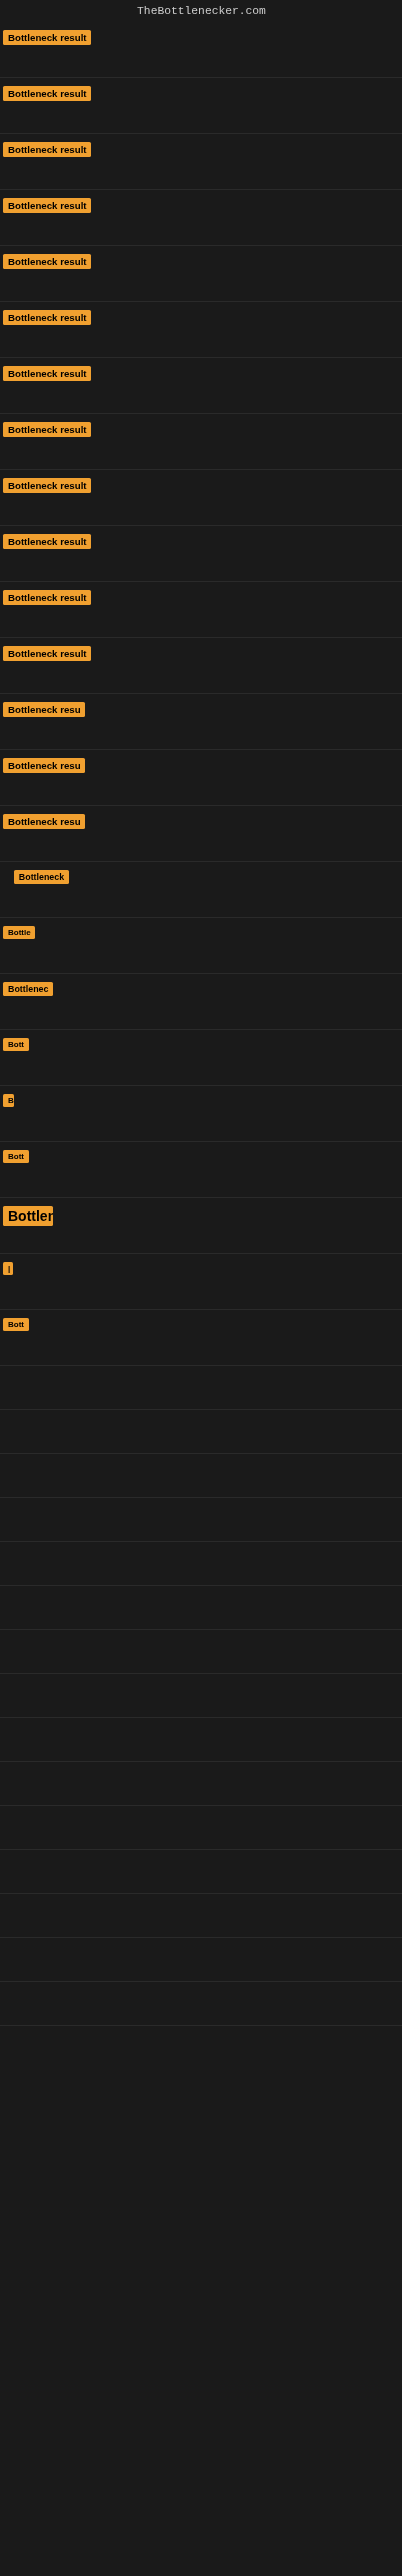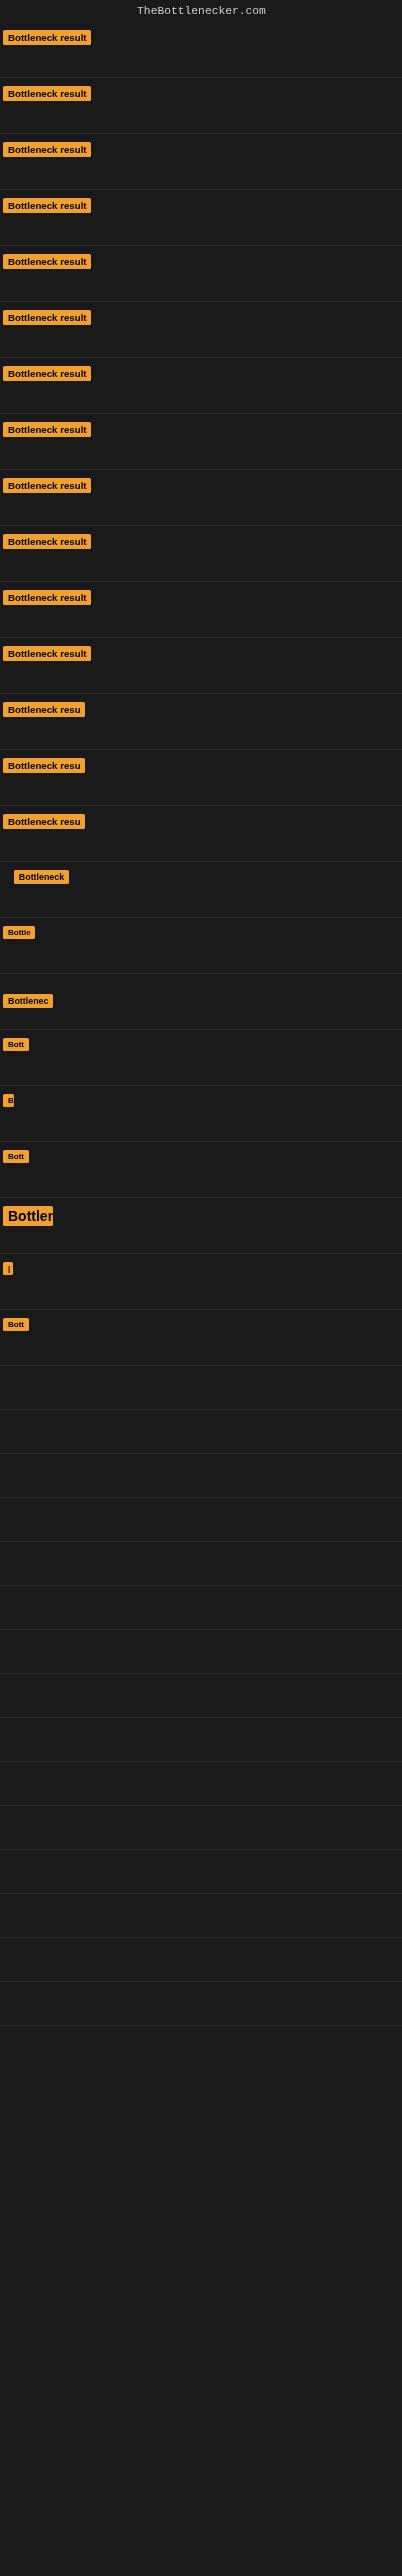--- a/index.html
+++ b/index.html
@@ -85,21 +85,21 @@
       </div>
       <div style="padding: 8px 3.2px; border-bottom: 0.8px solid rgb(42, 42, 42); min-height: 56px; display: flex; align-items: flex-start;">
         <span class="bottleneck-badge" style="max-width: 101px;">Bottleneck resu</span>
       </div>
       <div style="padding: 8px 14px; border-bottom: 0.8px solid rgb(42, 42, 42); min-height: 56px; display: flex; align-items: flex-start;">
         <span class="bottleneck-badge" style="max-width: 72px; font-size: 8.9px;">Bottleneck</span>
       </div>
       <div style="padding: 8px 3.2px; border-bottom: 0.8px solid rgb(42, 42, 42); min-height: 56px; display: flex; align-items: flex-start;">
         <span class="bottleneck-badge" style="max-width: 44px; font-size: 8px;">Bottle</span>
       </div>
-      <div style="padding: 8px 3.2px; border-bottom: 0.8px solid rgb(42, 42, 42); min-height: 56px; display: flex; align-items: center;">
+      <div style="padding: 8px 3.2px; border-bottom: 0.8px solid rgb(42, 42, 42); min-height: 56px; display: flex; align-items: flex-start;">
         <span class="bottleneck-badge" style="max-width: 63px; font-size: 8.9px;">Bottlenec</span>
       </div>
       <div style="padding: 8px 3.2px; border-bottom: 0.8px solid rgb(42, 42, 42); min-height: 56px; display: flex; align-items: flex-start;">
         <span class="bottleneck-badge" style="max-width: 34px; font-size: 8px;">Bott</span>
       </div>
       <div style="padding: 8px 3.2px; border-bottom: 0.8px solid rgb(42, 42, 42); min-height: 56px; display: flex; align-items: flex-start;">
         <span class="bottleneck-badge" style="max-width: 11.3px; font-size: 8px;">B</span>
       </div>
       <div style="padding: 8px 3.2px; border-bottom: 0.8px solid rgb(42, 42, 42); min-height: 56px; display: flex; align-items: flex-start;">
         <span class="bottleneck-badge" style="max-width: 34px; font-size: 8px;">Bott</span>

